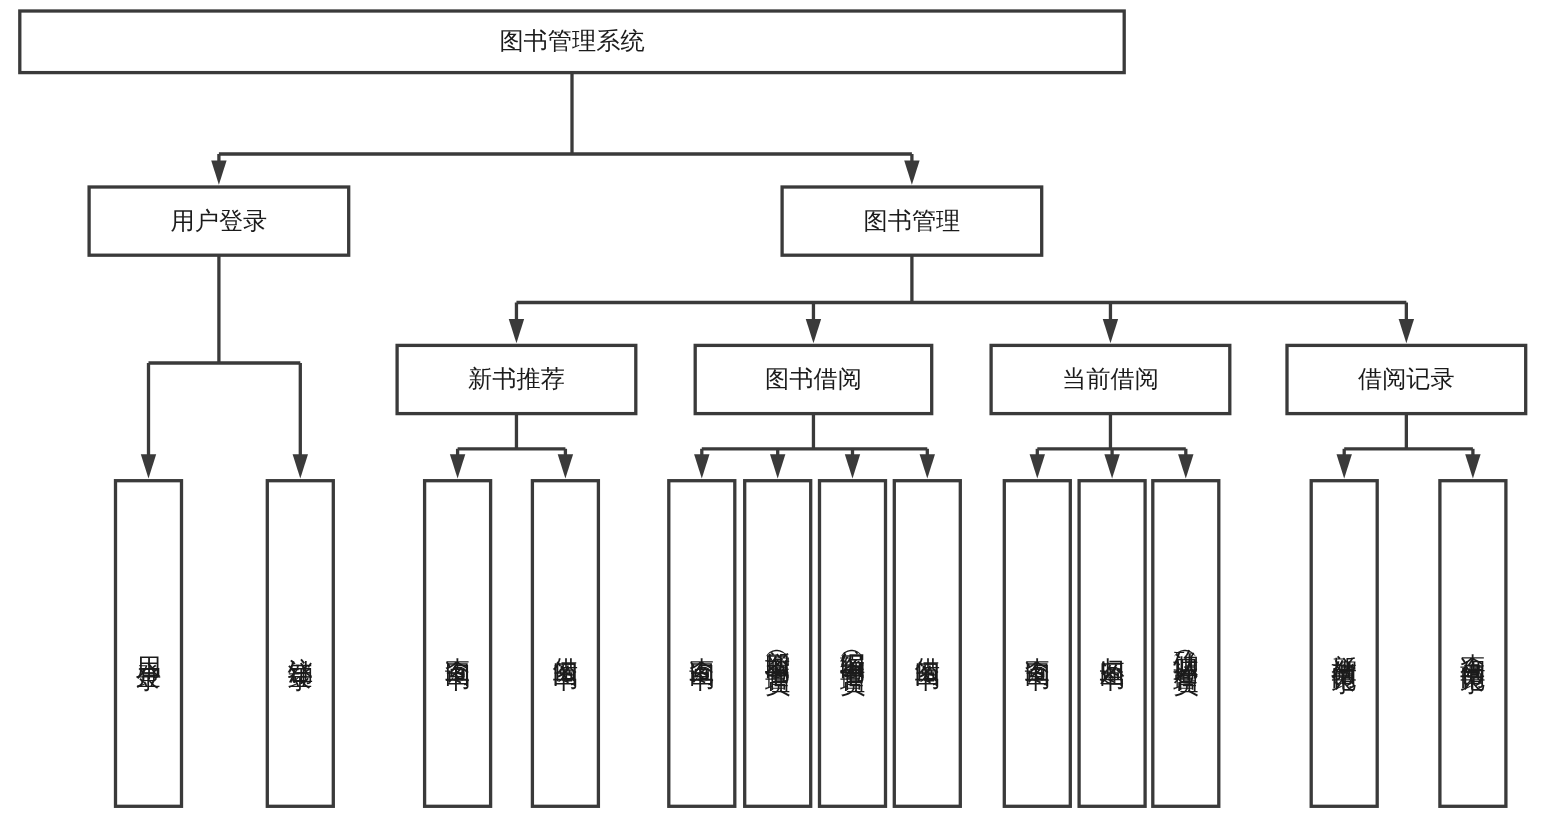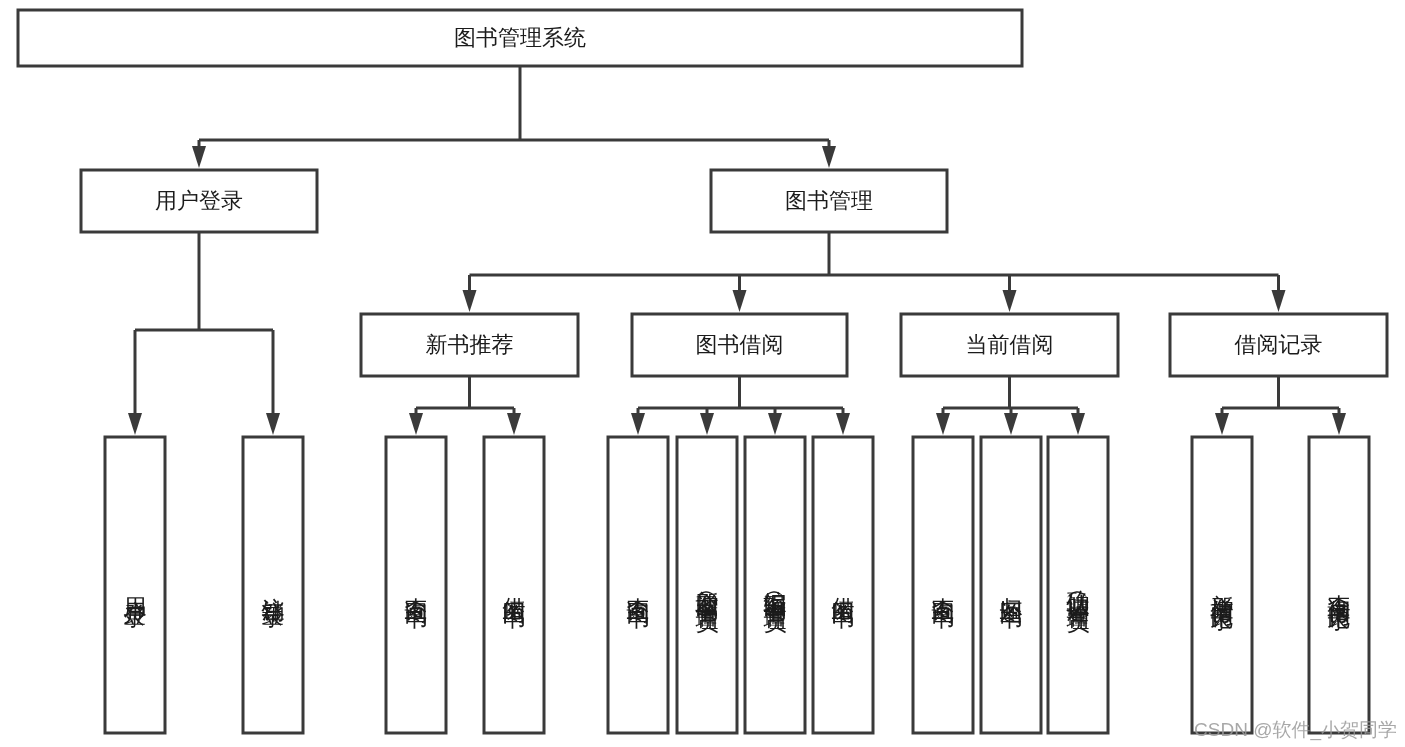--- a/index.html
+++ b/index.html
@@ -285,14 +285,13 @@
         <span class="leaf-label">确认归还（管理员）</span>
       </div>
       <div class="leaf-label-wrap" style="left: 1192px; top: 437px; width: 60px; height: 296px;">
         <span class="leaf-label">新增借阅记录</span>
       </div>
       <div class="leaf-label-wrap" style="left: 1309px; top: 437px; width: 60px; height: 296px;">
         <span class="leaf-label">查询借阅记录</span>
       </div>
     </div>
 
-  <div id="watermark">CSDN @软件_小贺同学</div>
 </div>
 
 </body></html>

